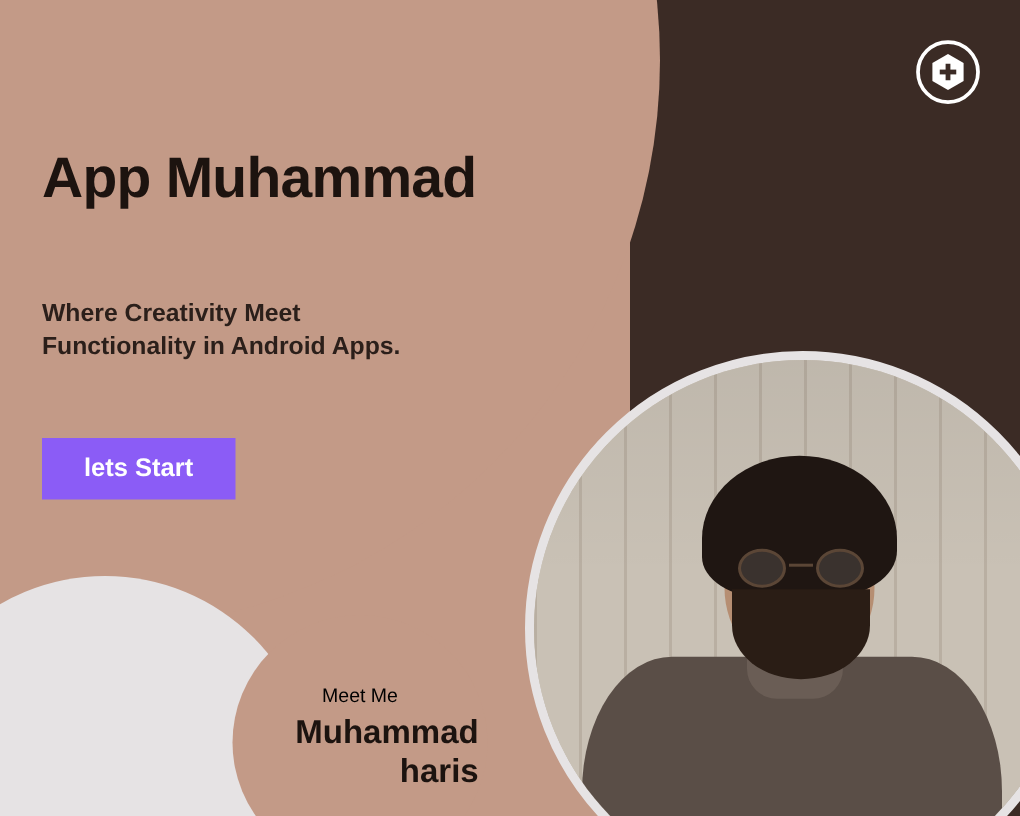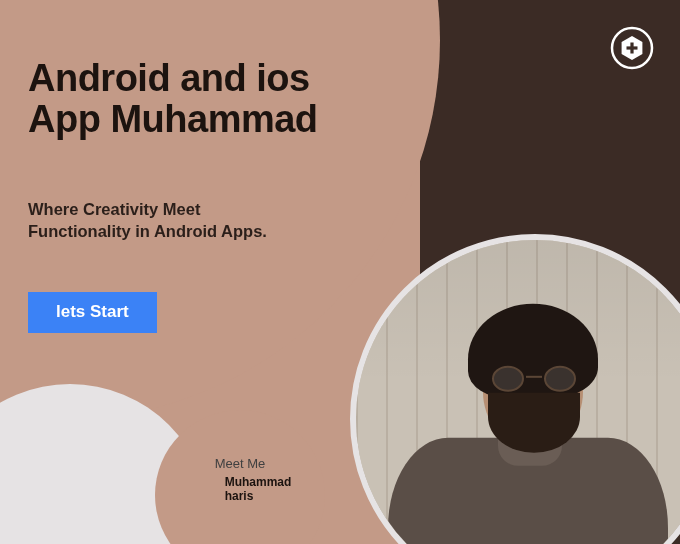--- a/index.html
+++ b/index.html
@@ -132,27 +132,27 @@
       bottom: -36px;
       z-index: 6;
       display: flex;
       flex-direction: column;
       align-items: center;
       justify-content: flex-start;
       padding-top: 46px;
     }
     .small-tan-circle .meet-label {
       font-size: 13px;
-      color: #404040;
+      color: #000000;
     }
     .small-tan-circle .name {
-      font-size: 12px;
+      font-size: 22px;
       font-weight: 800;
       color: #1c130f;
-      text-align: left;
+      text-align: right;
       line-height: 1.2;
       margin-top: 4px;
       margin-left: 36px;
     }
     .head-block {
       position: absolute;
       left: 28px;
       top: 58px;
       z-index: 7;
     }
@@ -172,21 +172,21 @@
       font-size: 16.5px;
       font-weight: 600;
       color: #2b1f1a;
       line-height: 1.35;
     }
     .cta {
       position: absolute;
       left: 28px;
       top: 292px;
       z-index: 7;
-      background: #3b82f6;
+      background: #8b5cf6;
       color: #ffffff;
       border: none;
       padding: 10px 28px 11px 28px;
       font-size: 17px;
       font-weight: 700;
       cursor: pointer;
     }
     .badge {
       position: absolute;
       right: 26px;
@@ -228,21 +228,21 @@
   <div class="small-tan-circle">
     <div class="meet-label">Meet Me</div>
     <div class="name">
       <span>Muhammad</span><br>
       <span>haris</span>
     </div>
   </div>
 
   <div class="head-block">
     <h1>
-      <span>Android and ios</span><br>
+      <br>
       <span>App Muhammad</span>
     </h1>
   </div>
 
   <div class="tagline">Where Creativity Meet Functionality in Android Apps.</div>
 
   <button class="cta">lets Start</button>
 
   <div class="badge" aria-label="plus-hexagon-icon">
     <svg viewBox="0 0 44 44">

